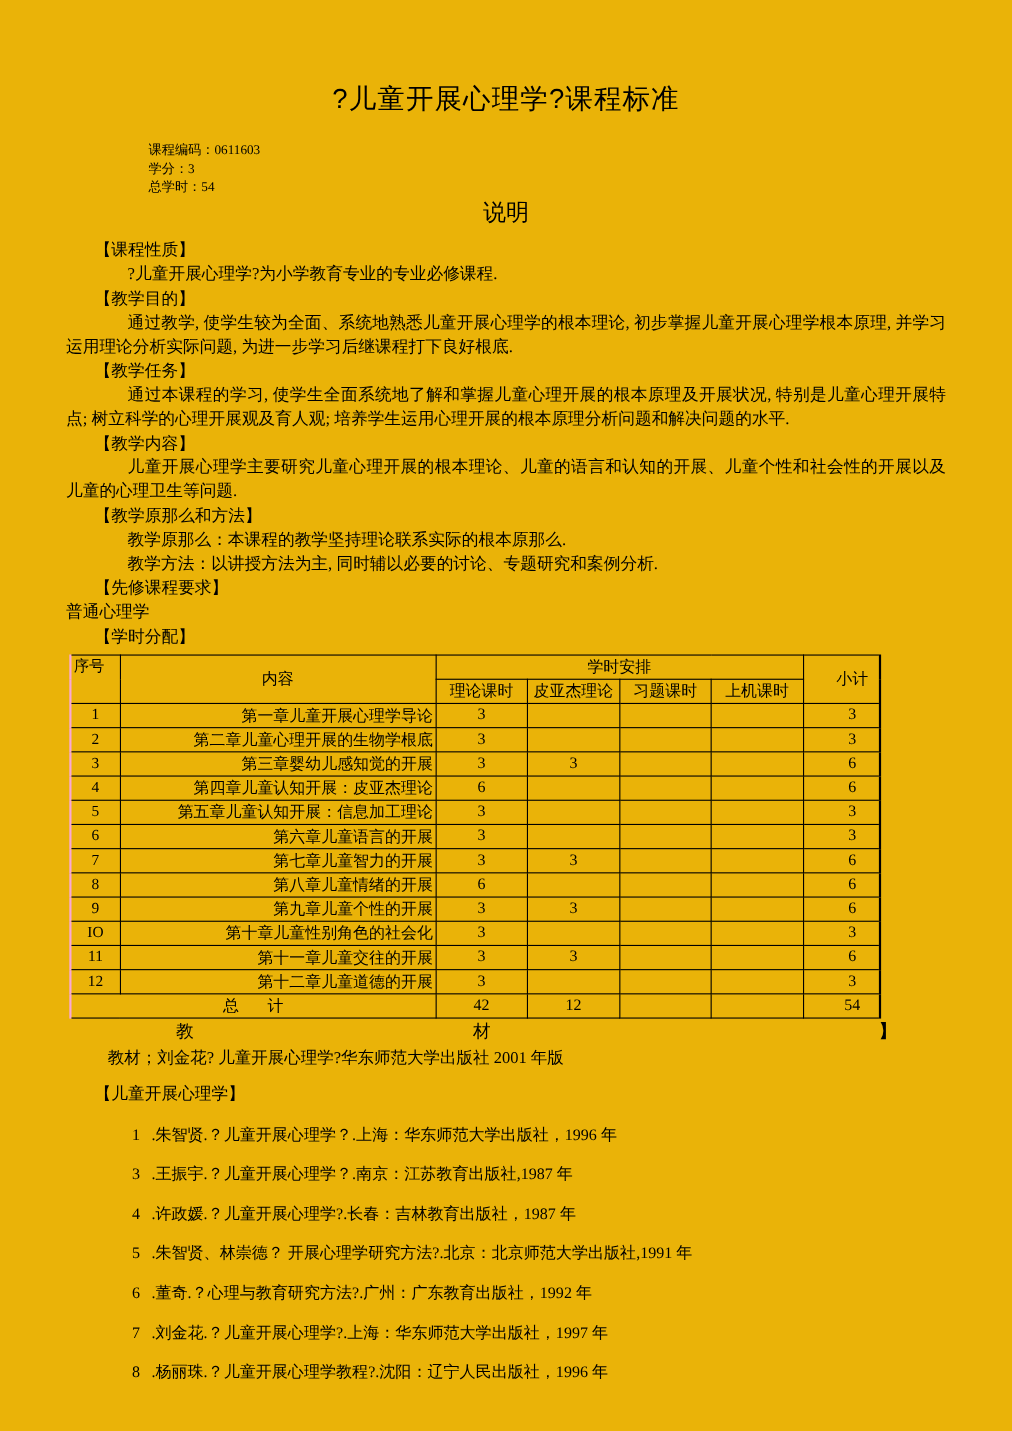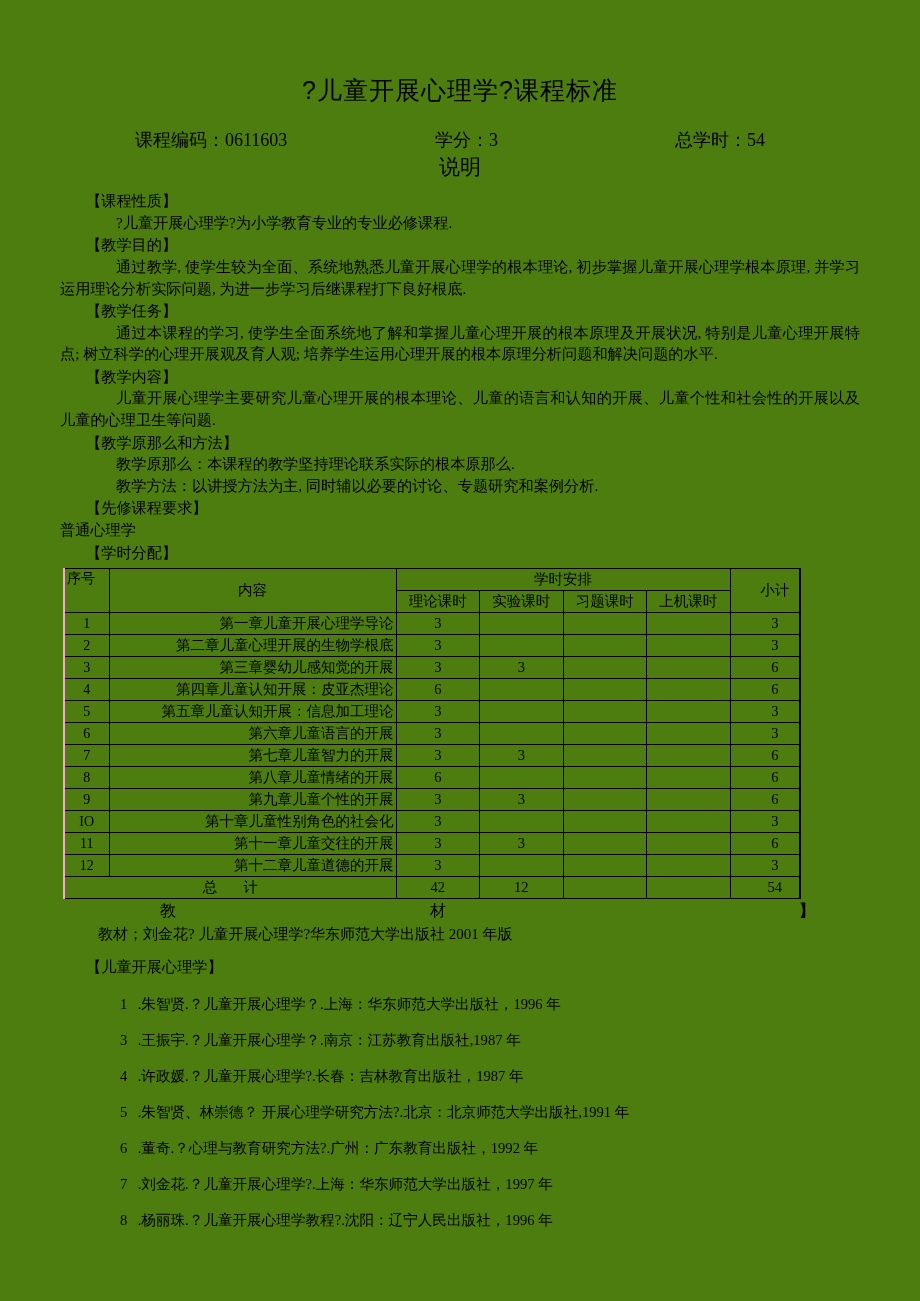--- a/index.html
+++ b/index.html
@@ -10,44 +10,45 @@
   body {
     font-family: "Liberation Serif", "DejaVu Serif", serif;
     color: #000000;
     -webkit-font-smoothing: none;
   }
   .page {
     position: relative;
     width: 920px;
     height: 1301px;
     margin: 0 auto;
-    background: #4d7c0f;
+    background: #eab308;
     overflow: hidden;
     box-sizing: border-box;
     padding: 0 60px;
   }
 
   
   .doc-title {
     text-align: center;
     font-size: 25px;
     font-weight: normal;
     letter-spacing: 1px;
     margin: 0;
     padding-top: 75px;
     line-height: 1.2;
     font-family: "Liberation Sans", "DejaVu Sans", sans-serif;
   }
 
   .meta-row {
     display: flex;
     margin-top: 23px;
-    font-size: 18px;
+    font-size: 12px;
     padding-left: 75px;
     padding-right: 20px;
+    flex-direction: column;
   }
   .meta-code { width: 300px; }
   .meta-credit { width: 240px; }
   .meta-total { flex: 1; text-align: left; }
 
   .section-shuoming {
     text-align: center;
     font-size: 21px;
     margin-top: 2px;
     line-height: 1.25;
@@ -181,21 +182,21 @@
   <table class="hours-table">
     <thead>
       <tr>
         <th class="c-no th-no outer-l" rowspan="2">序号</th>
         <th class="c-topic th-center" rowspan="2">内容</th>
         <th class="th-center" colspan="4">学时安排</th>
         <th class="c-sum th-center outer-r" rowspan="2">小计</th>
       </tr>
       <tr>
         <th class="c-h th-center">理论课时</th>
-        <th class="c-h th-center">实验课时</th>
+        <th class="c-h th-center">皮亚杰理论</th>
         <th class="c-h th-center">习题课时</th>
         <th class="c-h th-center">上机课时</th>
       </tr>
     </thead>
     <tbody id="table-body">
         <tr>
           <td class="c-no outer-l">1</td>
           <td class="c-topic">第一章儿童开展心理学导论</td>
           <td class="c-h">3</td>
           <td class="c-h"></td>

